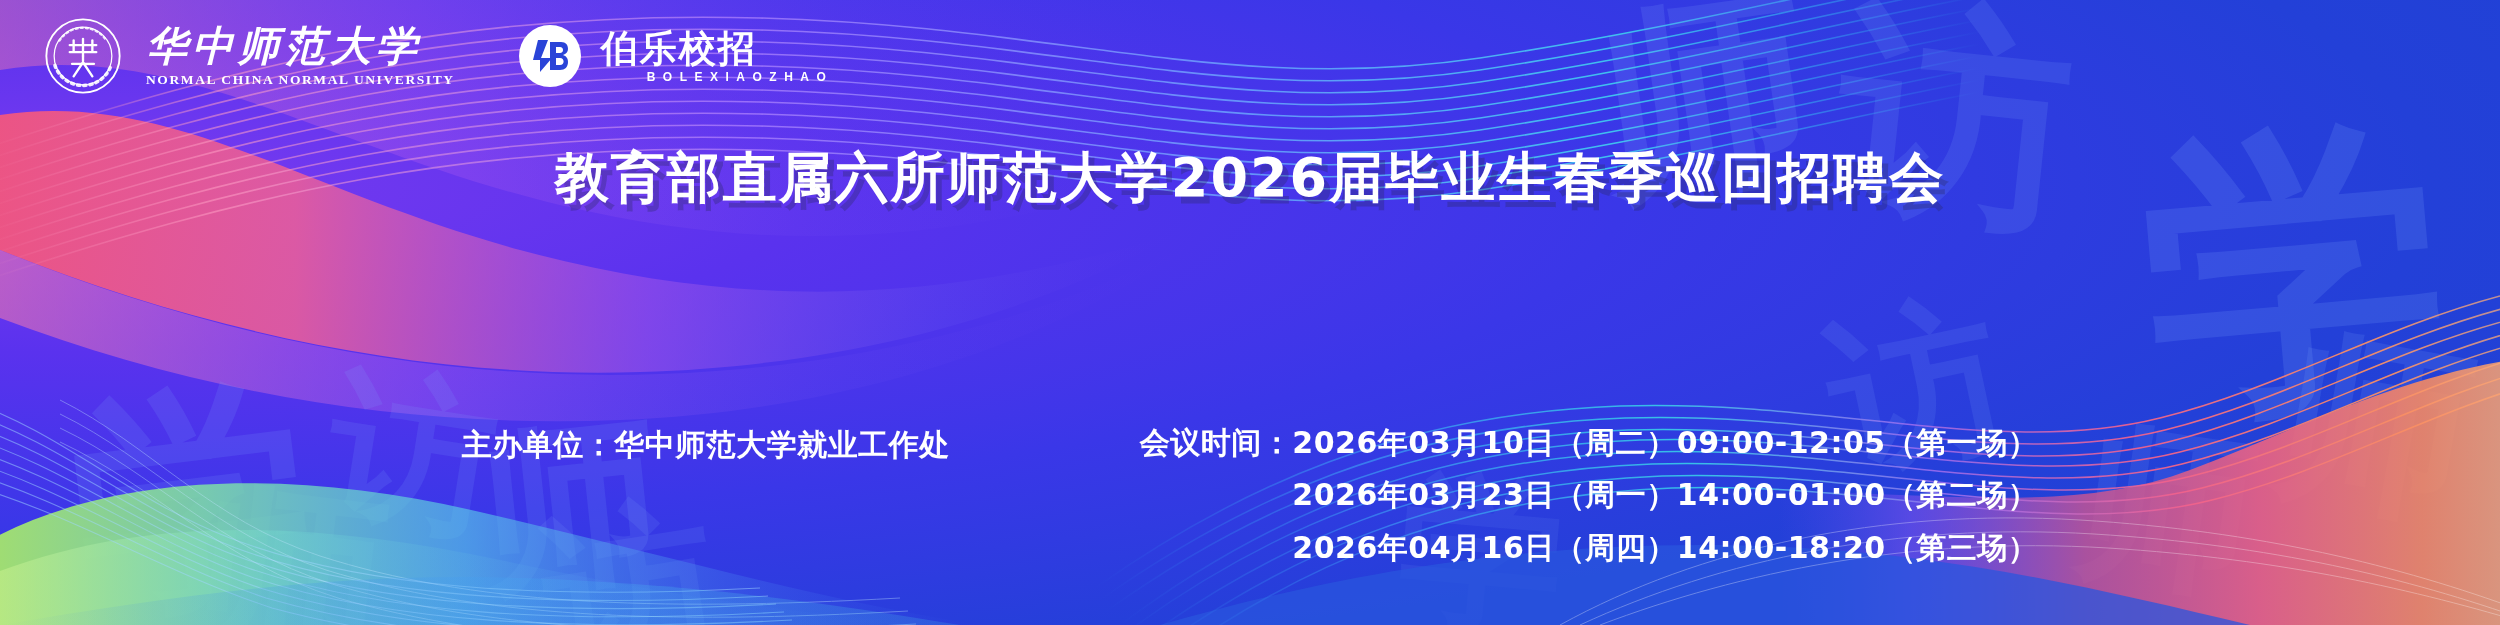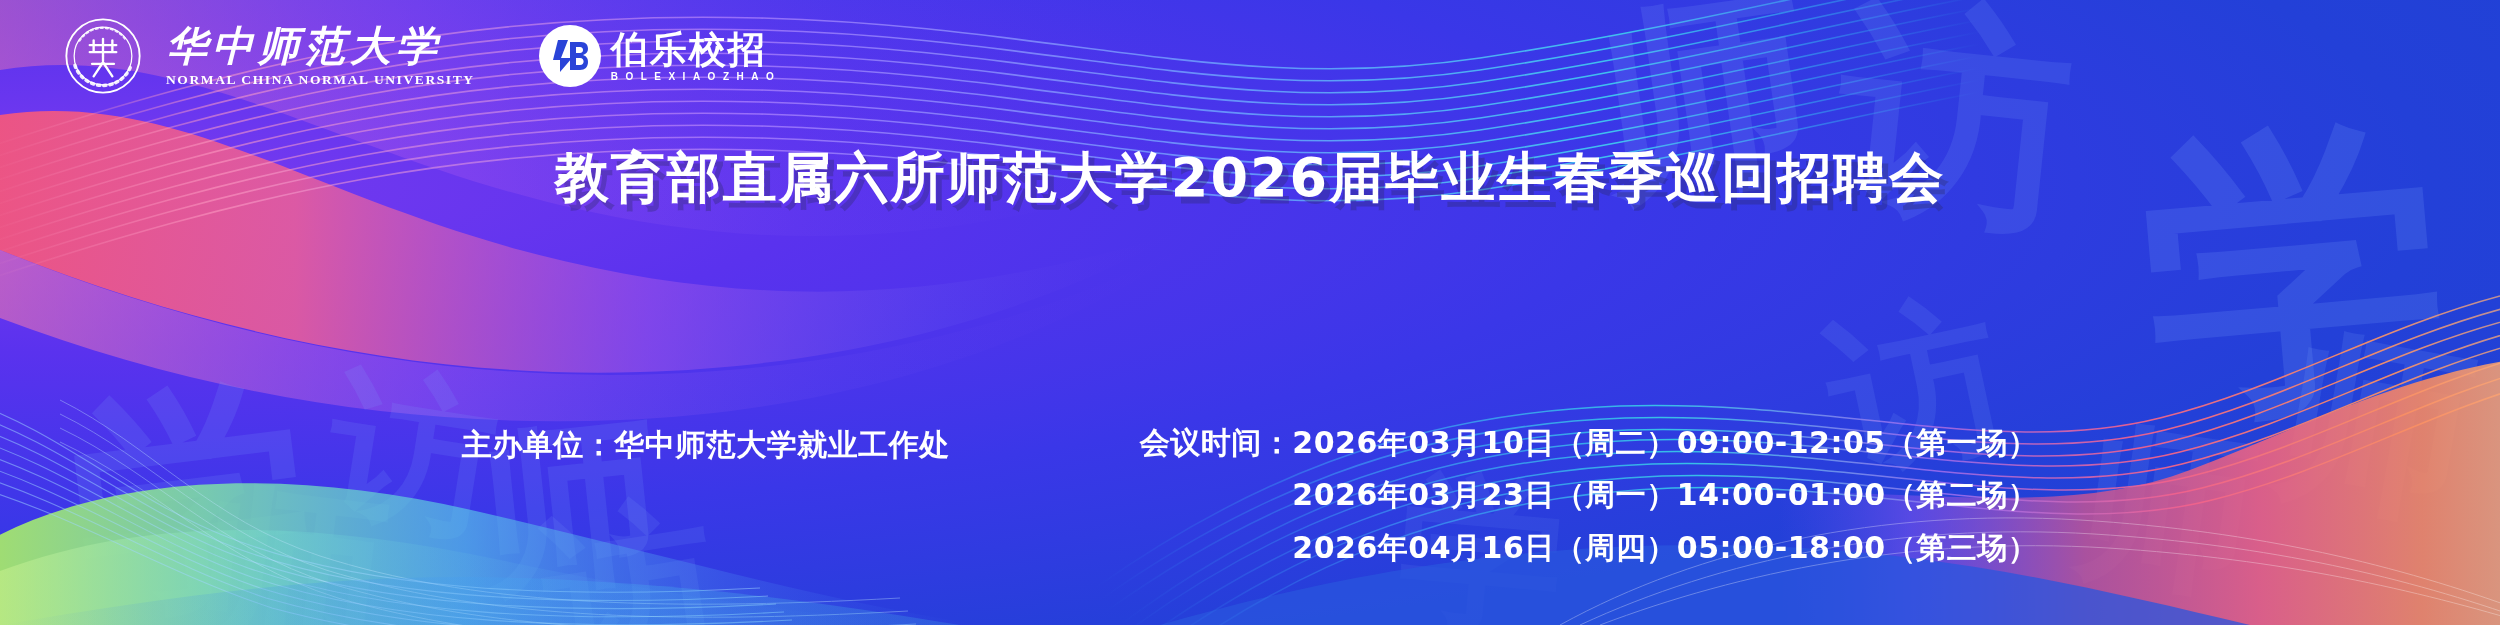--- a/index.html
+++ b/index.html
@@ -27,21 +27,21 @@
     font-weight:700;
     color:rgba(130,170,255,0.18);
     user-select:none;
     line-height:1;
     white-space:nowrap;
   }
 
   
   .logos{
     position:absolute;
-    left:64px; top:14px;
+    left:44px; top:14px;
     display:flex;
     align-items:center;
     gap:24px;
     height:84px;
   }
   .seal{
     position:relative;
     width:78px;height:78px;flex:0 0 78px;
   }
   .seal svg{display:block;width:78px;height:78px;}
@@ -69,37 +69,37 @@
     letter-spacing:1.6px;
     line-height:1;
     margin-top:4px;
   }
 
   .divider-gap{width:16px;}
 
   .bole{
     display:flex;
     align-items:center;
-    gap:10px;
+    gap:20px;
   }
   .bole-mark{
     width:62px;height:62px;flex:0 0 62px;
     border-radius:50%;
     background:#ffffff;
     display:flex;align-items:center;justify-content:center;
   }
   .bole-mark svg{display:block;}
   .bole-text{display:flex;flex-direction:column;gap:4px;}
   .bole-cn{
     font-family:"DejaVu Sans","Liberation Sans",sans-serif;
     font-size:37px;font-weight:700;color:#fff;letter-spacing:2px;line-height:1;
   }
   .bole-en{
     font-family:"Liberation Sans","DejaVu Sans",sans-serif;
-    font-size:10px;font-weight:700;color:#fff;letter-spacing:7.5px;line-height:1;
+    font-size:12px;font-weight:700;color:#fff;letter-spacing:7.5px;line-height:1;margin-left:46px;
   }
 
   
   .titles{
     position:absolute;
     left:0;right:0;
     top:140px;
     text-align:center;
   }
   .title-line{
@@ -349,17 +349,17 @@
     <div class="title-line">教育部直属六所师范大学2026届毕业生春季巡回招聘会</div>
   </div>
 
   <div class="info">
     <div class="info-col info-left">
       <div class="info-line">主办单位：华中师范大学就业工作处</div>
     </div>
     <div class="info-col info-right">
       <div class="info-line">会议时间：2026年03月10日（周二）09:00-12:05（第一场）</div>
       <div class="info-line">2026年03月23日（周一）14:00-01:00（第二场）</div>
-      <div class="info-line">2026年04月16日（周四）05:00-18:00（第三场）</div>
+      <div class="info-line">2026年04月16日（周四）14:00-18:20（第三场）</div>
     </div>
   </div>
 
 </div>
 
 </body></html>

